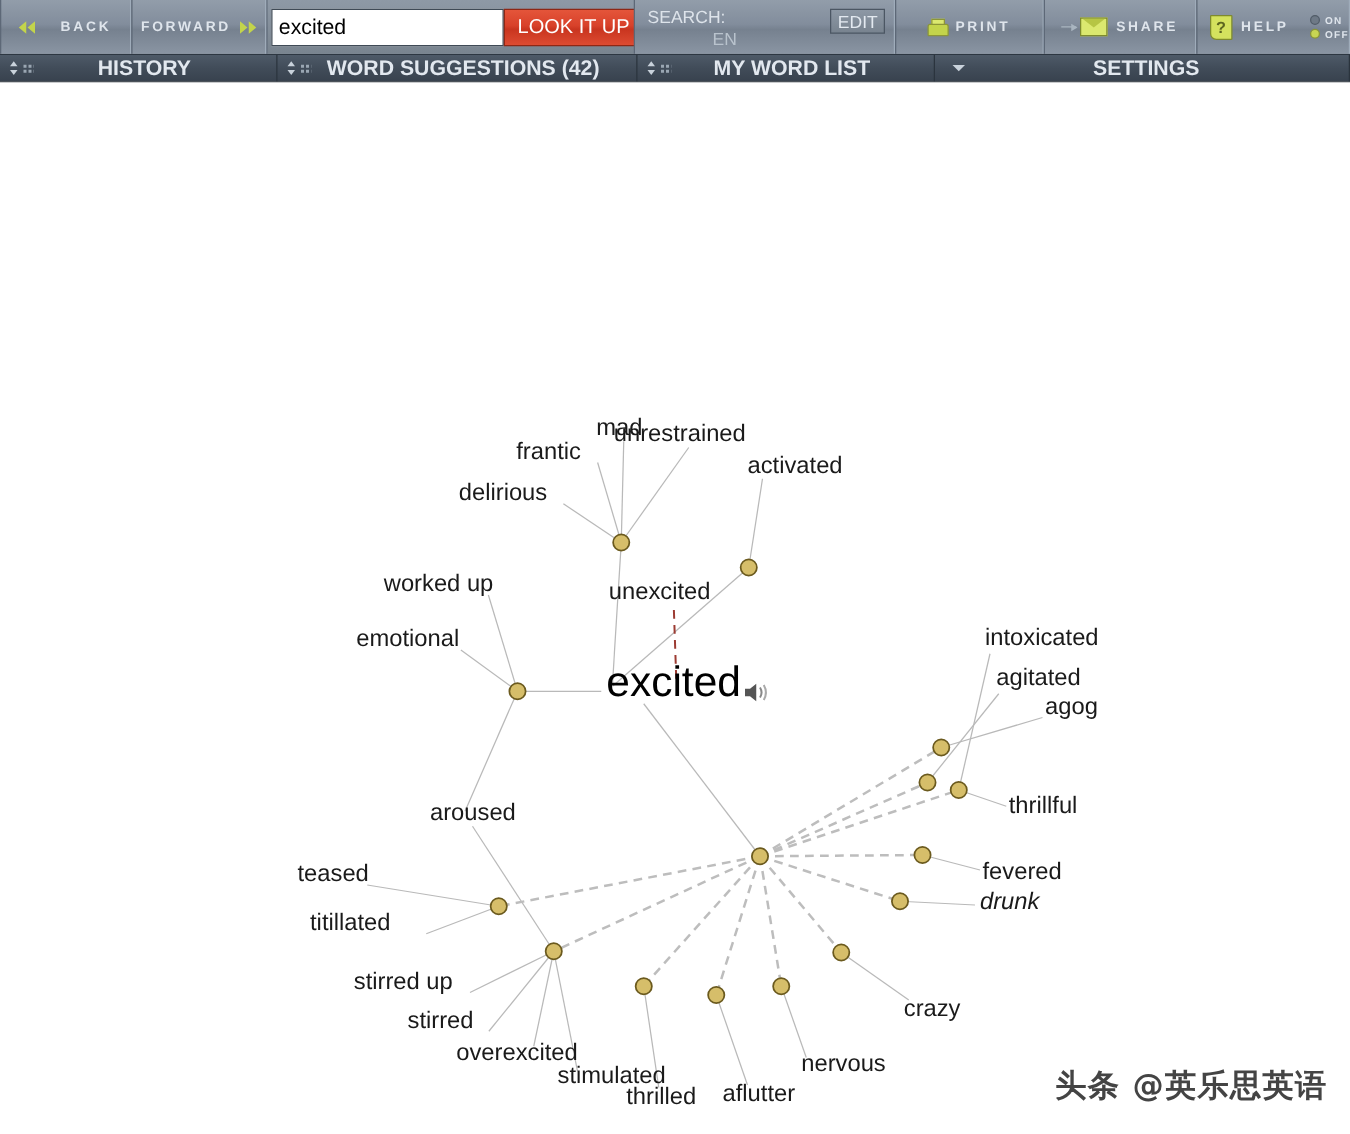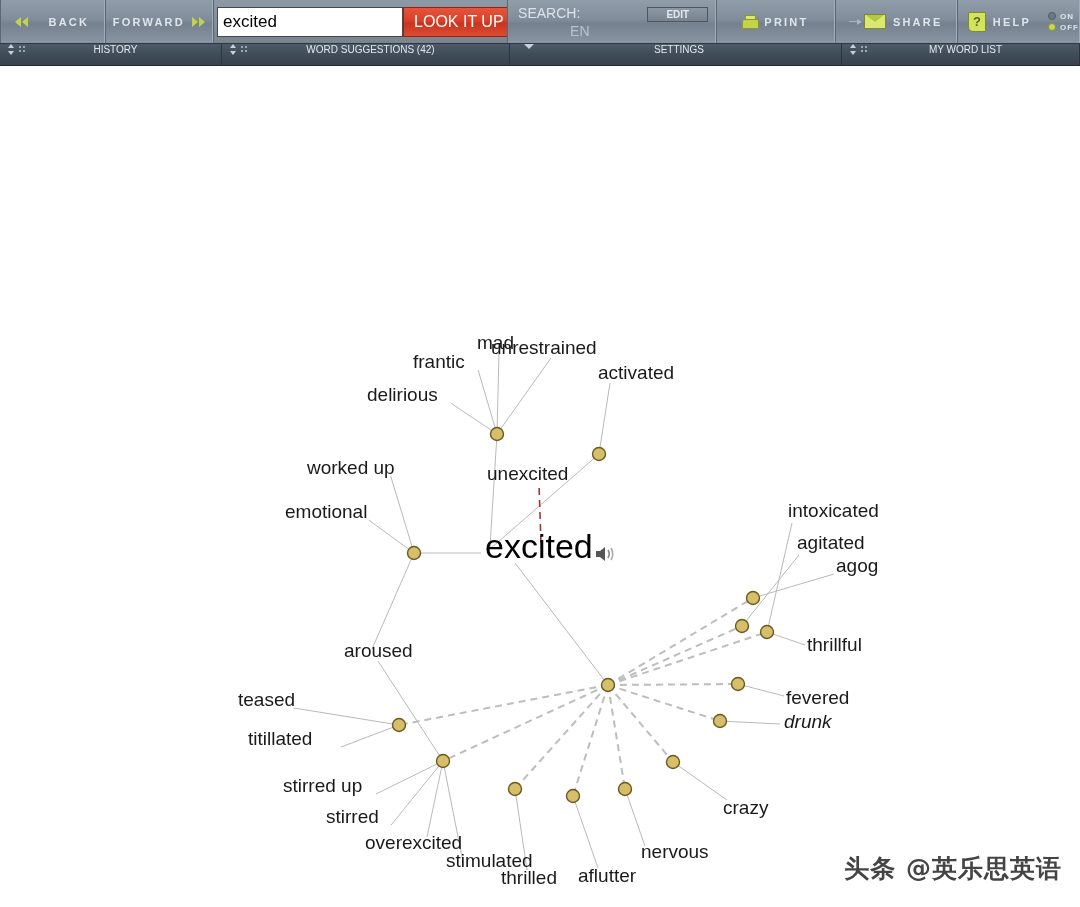--- a/index.html
+++ b/index.html
@@ -99,28 +99,27 @@
   #search-value {
     position: absolute;
     left: 46px; top: 23px;
     color: #b9c3cd;
     font-size: 14px;
     margin-left: 16px;
   }
   #edit-btn {
     position: absolute;
     right: 7px; top: 7px;
-    padding: 1px 18px;
+    padding: 1px 5px;
     border: 1px solid #4b5663;
     background: linear-gradient(to bottom,#8d98a5,#78838f);
     color: #e3e9f0;
-    font-size: 10px;
+    font-size: 14px;
     letter-spacing: 0;
     cursor: pointer;
-    font-weight: bold;
   }
   #btn-print { width: 120px; }
   #btn-share { width: 124px; text-align: center; }
   #btn-help { flex: 1; justify-content: flex-start; padding-left: 10px; }
 
   .icn { display:inline-block; vertical-align:middle; }
   .arr-left, .arr-right {
     width: 0; height: 0;
     border-top: 5px solid transparent;
     border-bottom: 5px solid transparent;
@@ -189,29 +188,30 @@
     width: 1080px;
     height: 22px;
     background: linear-gradient(to bottom, #4e5a68 0%, #414c59 50%, #38424e 100%);
     display: flex;
     align-items: stretch;
     box-sizing: border-box;
     border-bottom: 1px solid #222a33;
   }
   .tab {
     display: flex;
-    align-items: flex-start;
+    align-items: center;
     gap: 5px;
     padding-left: 6px;
     border-right: 1px solid #2b343e;
     color: #e2e8ef;
-    font-size: 10px;
-    cursor: pointer;
-    box-sizing: border-box;
-    position: relative;
+    font-size: 17px;
+    cursor: pointer;
+    box-sizing: border-box;
+    position: relative;
+    font-weight: bold;
   }
   #tab-history { width: 222px; }
   #tab-suggestions { width: 288px; }
   #tab-wordlist { width: 238px; }
   #tab-settings { flex: 1; }
   .tab-label { flex:1; text-align:center; padding-right:22px; }
   .grip-v {
     width: 7px; height: 11px; position: relative;
   }
   .grip-v:before {
@@ -347,28 +347,28 @@
   <div class="tab" id="tab-history">
     <span class="grip-v"></span>
     <span class="dots"></span>
     <span class="tab-label">HISTORY</span>
   </div>
   <div class="tab" id="tab-suggestions">
     <span class="grip-v"></span>
     <span class="dots"></span>
     <span class="tab-label">WORD SUGGESTIONS (42)</span>
   </div>
-  <div class="tab" id="tab-settings">
-    <span class="caret-d"></span>
-    <span class="tab-label">SETTINGS</span>
-  </div>
   <div class="tab" id="tab-wordlist">
     <span class="grip-v"></span>
     <span class="dots"></span>
     <span class="tab-label">MY WORD LIST</span>
+  </div>
+  <div class="tab" id="tab-settings">
+    <span class="caret-d"></span>
+    <span class="tab-label">SETTINGS</span>
   </div>
 </div>
 
 <div id="canvas">
   <svg id="graph-svg" width="1080" height="841">
       <line x1="490" y1="481" x2="497" y2="368" stroke="#b9b9b9" stroke-width="1"></line>
       <line x1="490" y1="483" x2="599" y2="388" stroke="#b9b9b9" stroke-width="1"></line>
       <line x1="481" y1="487" x2="414" y2="487" stroke="#b9b9b9" stroke-width="1"></line>
       <line x1="515" y1="497" x2="608" y2="619" stroke="#b9b9b9" stroke-width="1"></line>
       <line x1="478.1" y1="304" x2="497" y2="368" stroke="#b9b9b9" stroke-width="1"></line>

